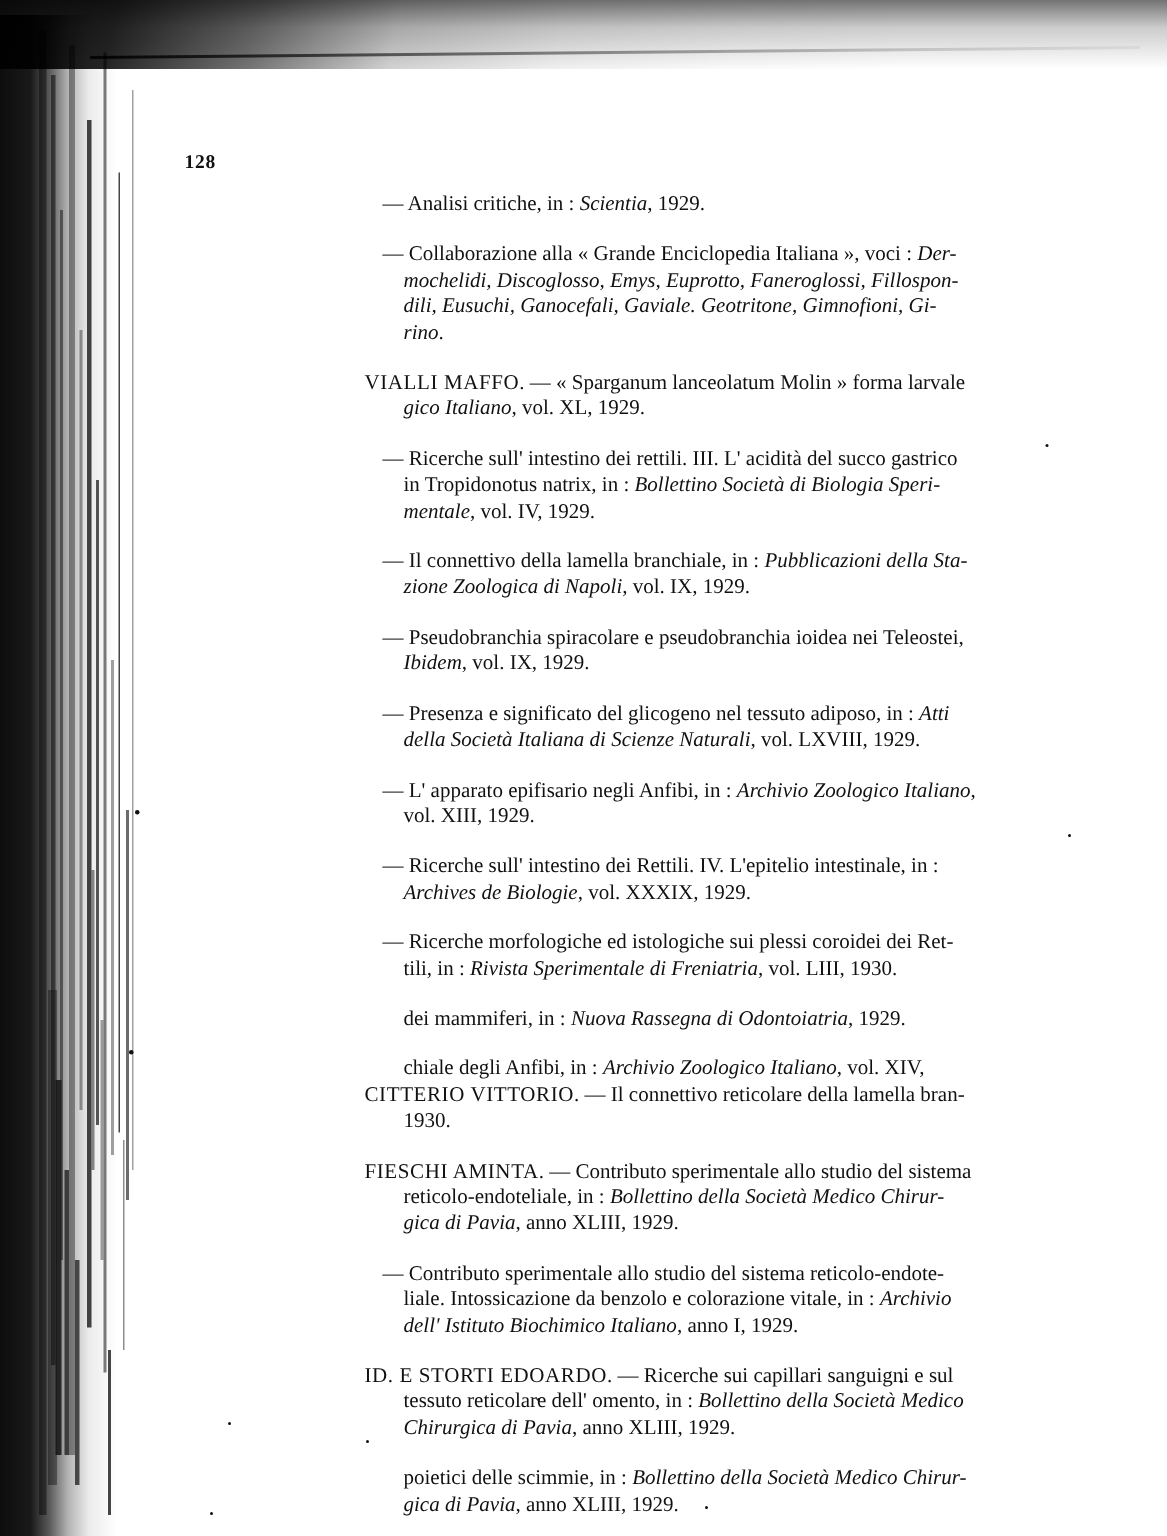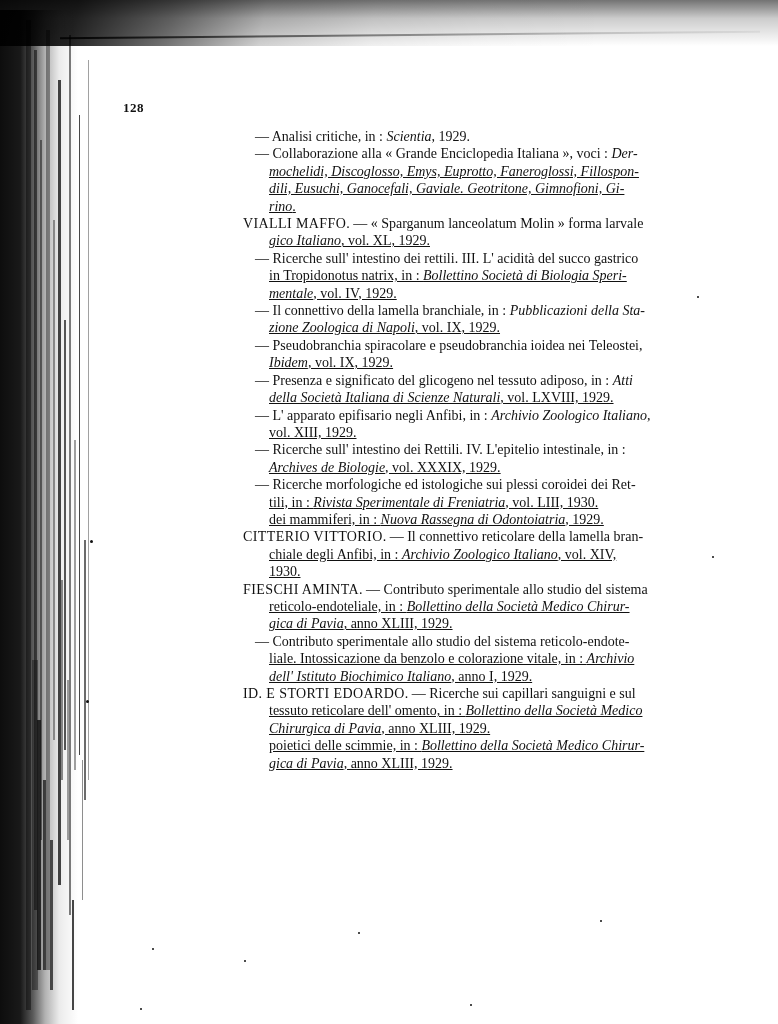--- a/index.html
+++ b/index.html
@@ -78,33 +78,32 @@
   .column {
     position: absolute;
     left: 243px;
     top: 128px;
     width: 460px;
     font-size: 14px;
     line-height: 17.4px;
     text-align: justify;
   }
   .entry { margin: 0 0 0 0; }
-  .entry + .entry { margin-top: 0; }
+  .entry + .entry { margin-top: 16px; }
   .block-gap { margin-top: 20px; }
   .block-gap-lg { margin-top: 26px; }
 
   .line { display: block; }
   .hang {
     padding-left: 26px;
     text-indent: -26px;
   }
   .hang2 {
     padding-left: 26px;
     text-indent: 0;
-    text-decoration: underline;
   }
   .dash-item {
     padding-left: 26px;
     text-indent: -14px;
   }
   .author {
     font-variant: small-caps;
     letter-spacing: 0.4px;
   }
   .it { font-style: italic; }
@@ -158,22 +157,22 @@
         <span class="line hang2"><span class="it">Archives de Biologie</span><span>, vol. XXXIX, 1929.</span></span>
       </p>
       <p class="entry">
         <span class="line dash-item"><span>— Ricerche morfologiche ed istologiche sui plessi coroidei dei Ret-</span></span>
         <span class="line hang2"><span>tili, in : </span><span class="it">Rivista Sperimentale di Freniatria</span><span>, vol. LIII, 1930.</span></span>
       </p>
       <p class="entry block-gap">
         <span class="line hang2"><span>dei mammiferi, in : </span><span class="it">Nuova Rassegna di Odontoiatria</span><span>, 1929.</span></span>
       </p>
       <p class="entry block-gap-lg">
+        <span class="line hang2"><span>chiale degli Anfibi, in : </span><span class="it">Archivio Zoologico Italiano</span><span>, vol. XIV,</span></span>
         <span class="line hang"><span class="author">CITTERIO VITTORIO</span><span>. — Il connettivo reticolare della lamella bran-</span></span>
-        <span class="line hang2"><span>chiale degli Anfibi, in : </span><span class="it">Archivio Zoologico Italiano</span><span>, vol. XIV,</span></span>
         <span class="line hang2"><span>1930.</span></span>
       </p>
       <p class="entry block-gap-lg">
         <span class="line hang"><span class="author">FIESCHI AMINTA</span><span>. — Contributo sperimentale allo studio del sistema</span></span>
         <span class="line hang2"><span>reticolo-endoteliale, in : </span><span class="it">Bollettino della Società Medico Chirur-</span></span>
         <span class="line hang2"><span class="it">gica di Pavia</span><span>, anno XLIII, 1929.</span></span>
       </p>
       <p class="entry">
         <span class="line dash-item"><span>— Contributo sperimentale allo studio del sistema reticolo-endote-</span></span>
         <span class="line hang2"><span>liale. Intossicazione da benzolo e colorazione vitale, in : </span><span class="it">Archivio</span></span>

